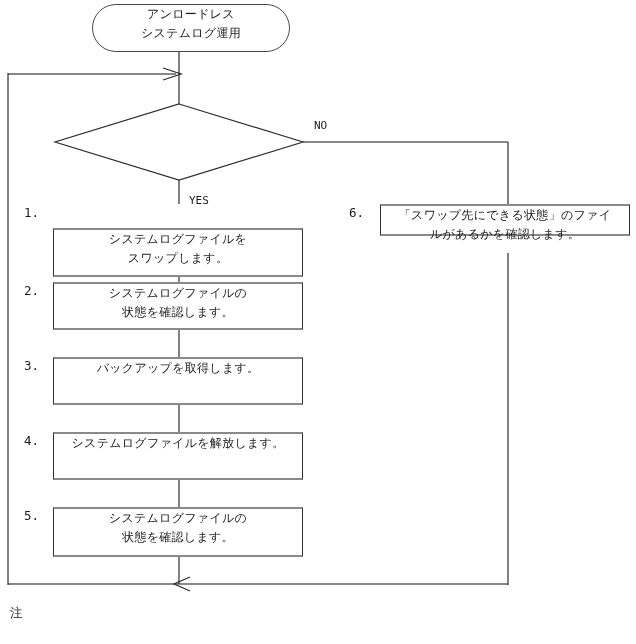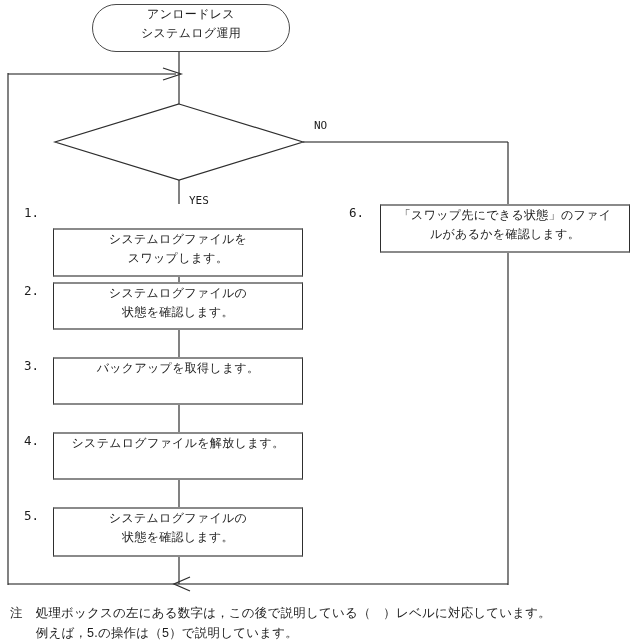--- a/index.html
+++ b/index.html
@@ -114,22 +114,20 @@
   <div class="step-num" style="left:349px; top:206px;">6.</div>
 
   <div class="node process" style="left:53px; top:204px; width:250px; height:49px;margin-top:24px;">システムログファイルを
 スワップします。</div>
   <div class="node process" style="left:53px; top:282px; width:250px; height:48px;">システムログファイルの
 状態を確認します。</div>
   <div class="node process" style="left:53px; top:357px; width:250px; height:48px;">バックアップを取得します。</div>
   <div class="node process" style="left:53px; top:432px; width:250px; height:48px;">システムログファイルを解放します。</div>
   <div class="node process" style="left:53px; top:507px; width:250px; height:50px;">システムログファイルの
 状態を確認します。</div>
-  <div class="node process" style="left:380px; top:204px; width:250px; height:49px;">「スワップ先にできる状態」のファイ
+  <div class="node process" style="left:380px; top:204px; width:250px; height:32px;">「スワップ先にできる状態」のファイ
 ルがあるかを確認します。</div>
 
   <div class="note">
     <span class="note-label">注</span>
-    <span class="note-text">処理ボックスの左にある数字は，この後で説明している（　）レベルに対応しています。
-例えば，5.の操作は（5）で説明しています。</span>
   </div>
 
 </div>
 
 </body></html>

